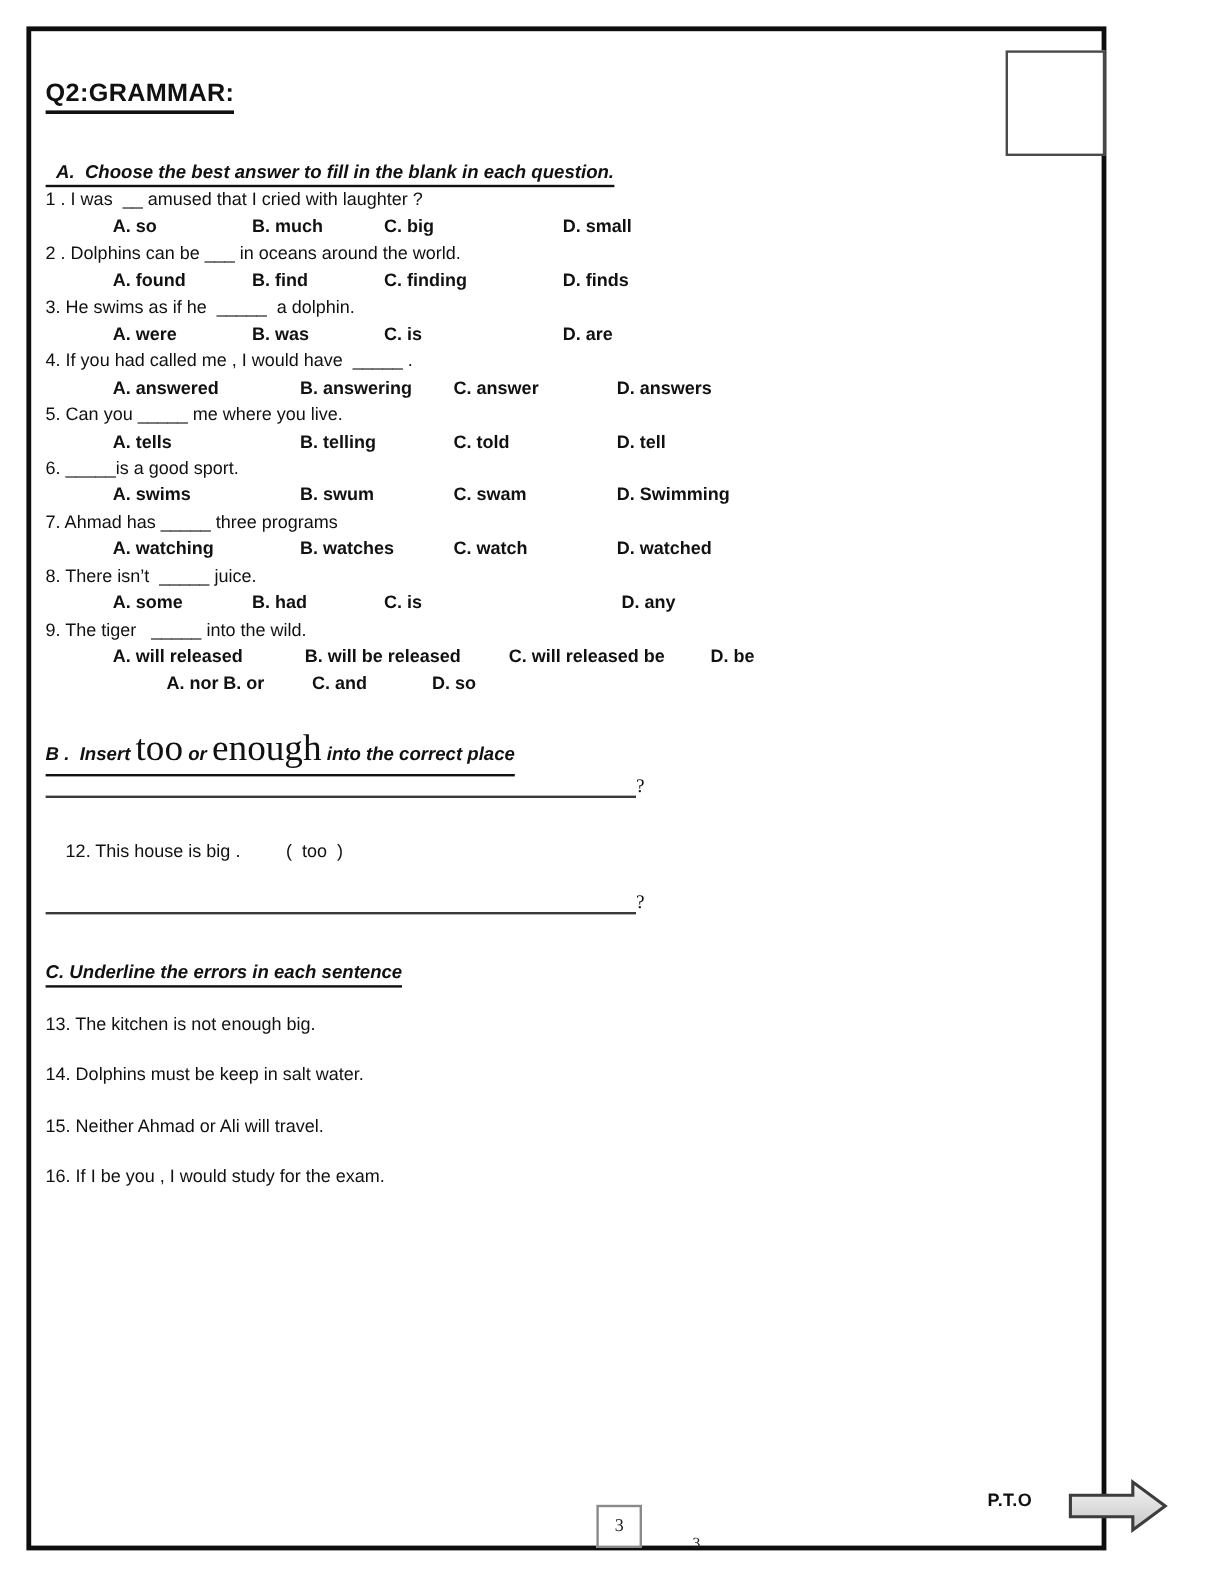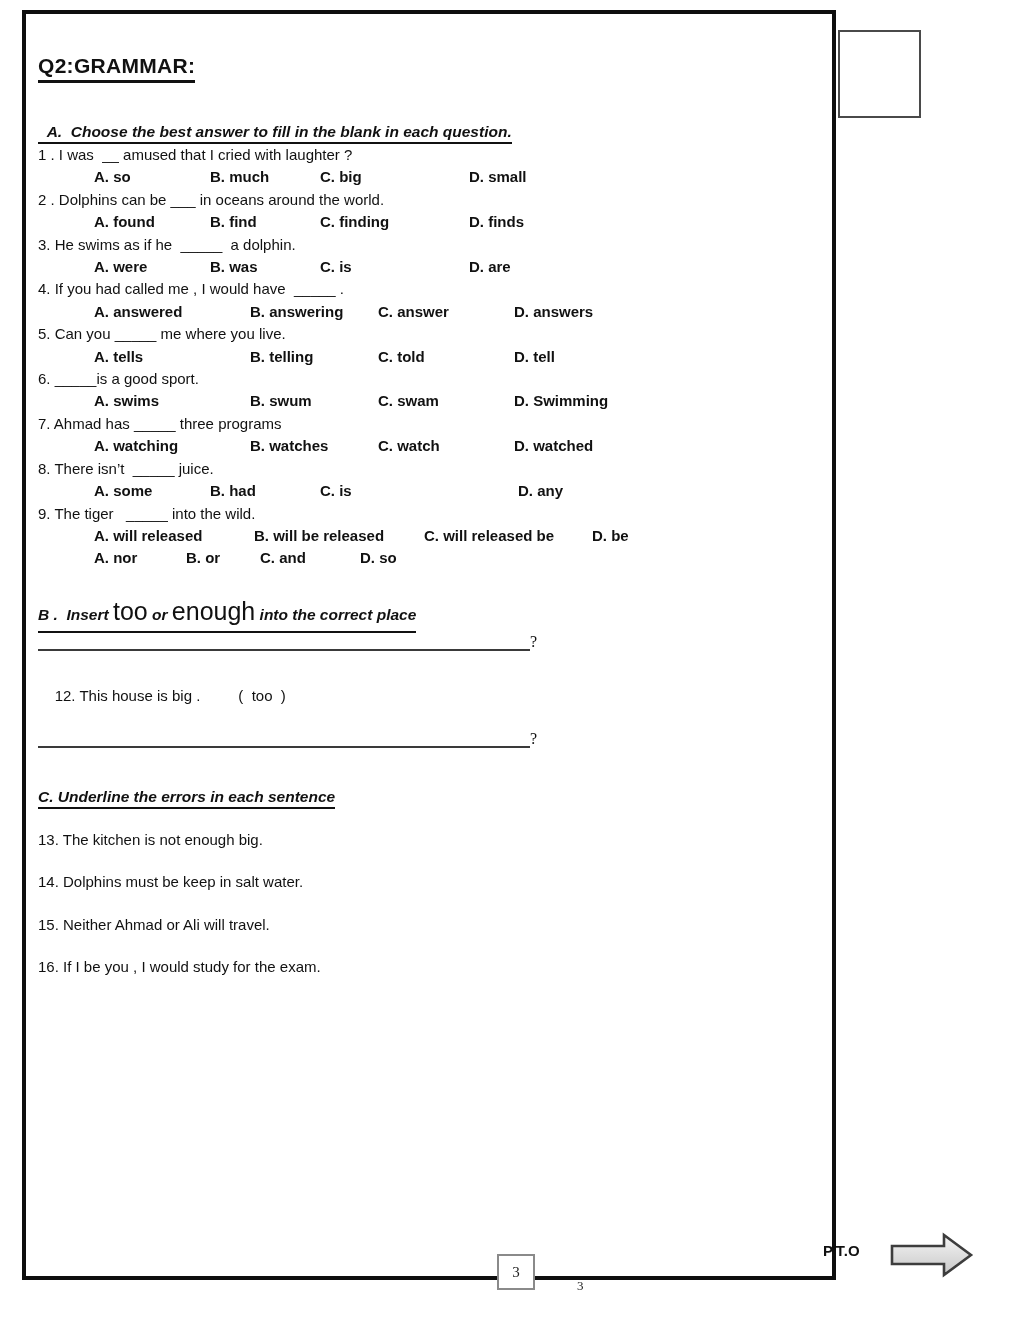--- a/index.html
+++ b/index.html
@@ -2,21 +2,21 @@
 <html><head>
 <meta charset="utf-8">
 <style>
   html,body{margin:0;padding:0;}
   body{
     width:1020px;height:1320px;background:#ffffff;position:relative;
     font-family:"Liberation Sans",sans-serif;color:#111;
     -webkit-font-smoothing:antialiased;
   }
   .frame{
-    position:absolute;left:22px;top:10px;width:814px;height:1270px;
+    position:absolute;left:22px;top:22px;width:900px;height:1270px;
     border:4px solid #0e0e0e;box-sizing:border-box;background:#fff;
     padding:0 12px;
   }
   .title-wrap{margin-top:40px;}
   .page-title{
     display:inline-block;font-size:21px;font-weight:bold;letter-spacing:.3px;
     border-bottom:3px solid #111;padding-bottom:2px;
   }
   .ahead-wrap{margin-top:40px;}
   .sec-head{
@@ -28,33 +28,33 @@
   .opts span{display:inline-block;font-weight:bold;white-space:pre;margin-right:4px;}
   .opts span:nth-child(1){min-width:112px;}
   .opts span:nth-child(2){min-width:106px;}
   .opts span:nth-child(3){min-width:145px;}
   .opts.wide span:nth-child(1){min-width:152px;}
   .opts.wide span:nth-child(2){min-width:124px;}
   .opts.wide span:nth-child(3){min-width:132px;}
   .opts.xwide span:nth-child(1){min-width:156px;}
   .opts.xwide span:nth-child(2){min-width:166px;}
   .opts.xwide span:nth-child(3){min-width:164px;}
-  .opts.narrow span:nth-child(1){min-width:88px;}
+  .opts.narrow span:nth-child(1){min-width:88px;text-align:right;}
   .opts.narrow span:nth-child(2){min-width:70px;}
   .opts.narrow span:nth-child(3){min-width:96px;}
   .opts.o3wide span:nth-child(3){min-width:194px;}
   .bhead-wrap{margin-top:26px;}
   .bhead{
     display:inline-block;border-bottom:2px solid #111;padding-bottom:1px;
     font-size:15.5px;line-height:30px;
   }
   .bhead .bi{font-weight:bold;font-style:italic;white-space:pre-wrap;margin-top:40px;}
   .bhead .bigword{
-    font-size:25px;font-weight:400;font-style:normal;
-    font-family:Liberation Sans, sans-serif;
+    font-size:31px;font-weight:400;font-style:normal;
+    font-family:Liberation Serif, serif;
   }
   .insert-q{margin-top:22px;}
   .insert-q .hint{margin-left:38px;white-space:pre;}
   .ansline{height:18px;font-size:15px;}
   .rule{display:inline-block;width:492px;height:16px;border-bottom:2px solid #3a3a3a;}
   .qmark{font-family:"Liberation Serif",serif;font-size:16px;vertical-align:top;}
   .chead-wrap{margin-top:40px;}
   .citem{font-size:15px;line-height:22.4px;margin-top:20px;white-space:pre-wrap;}
   .citem:first-of-type{margin-top:23px;}
   .corner-box{

